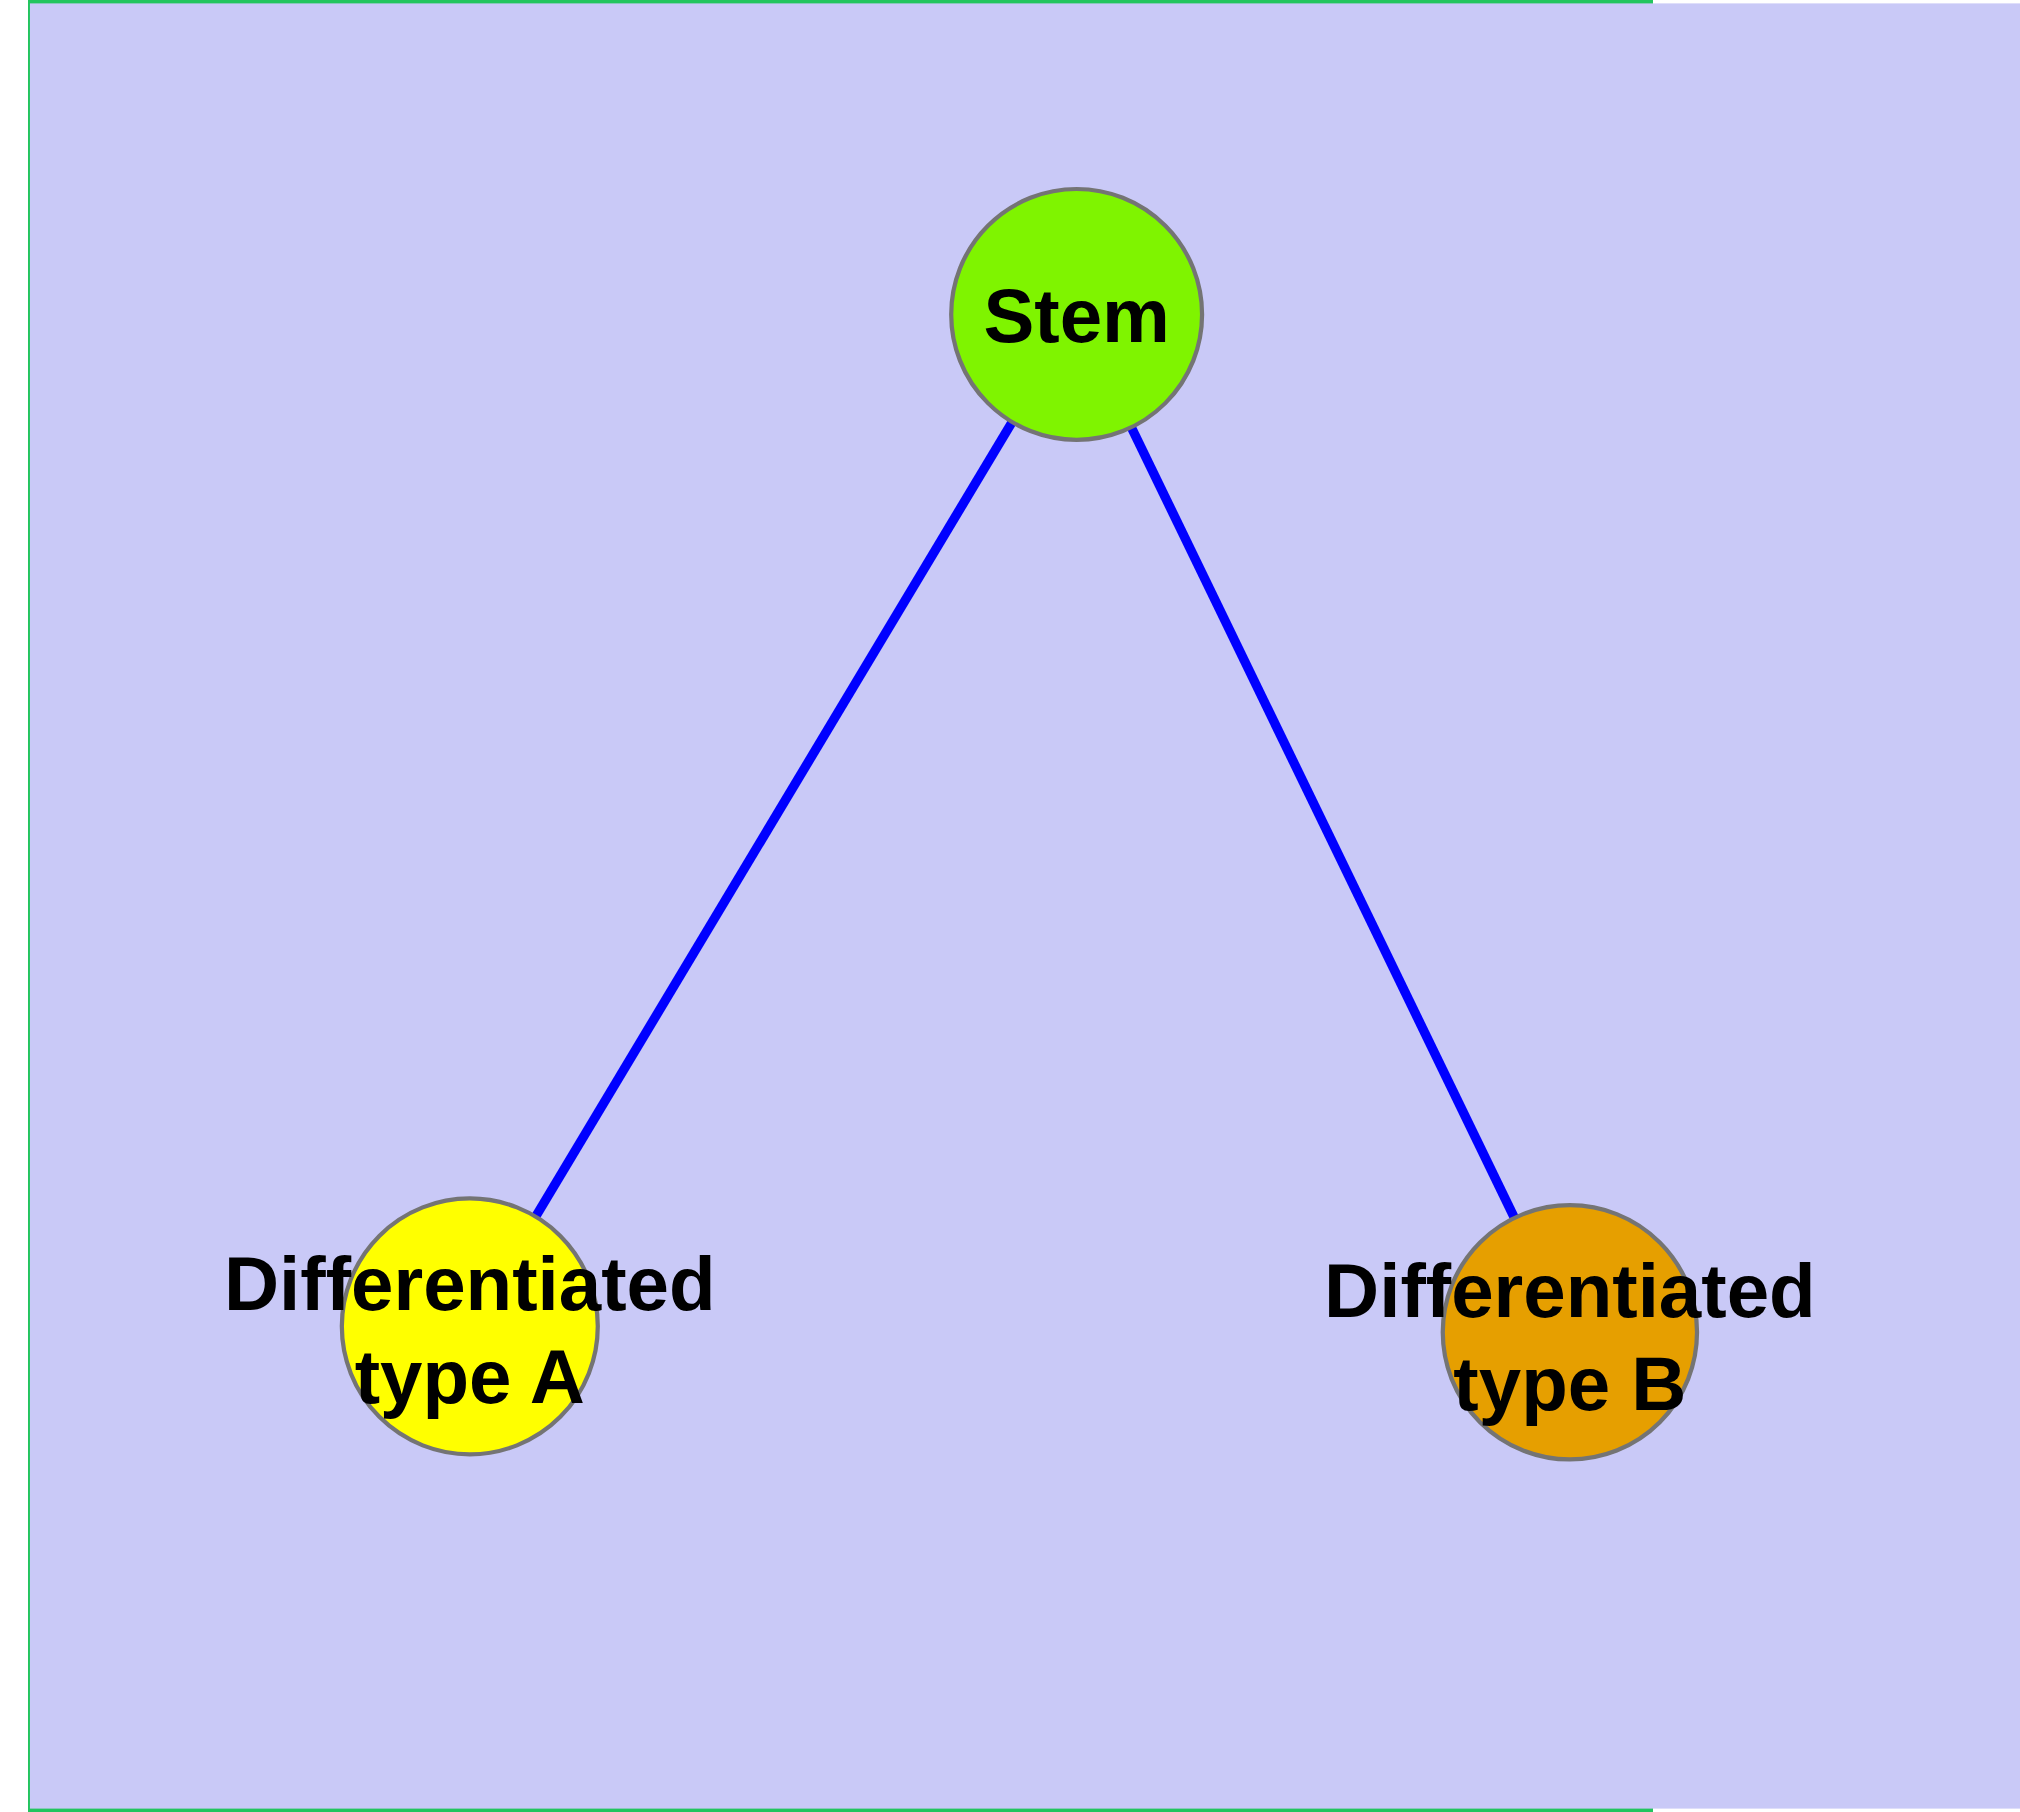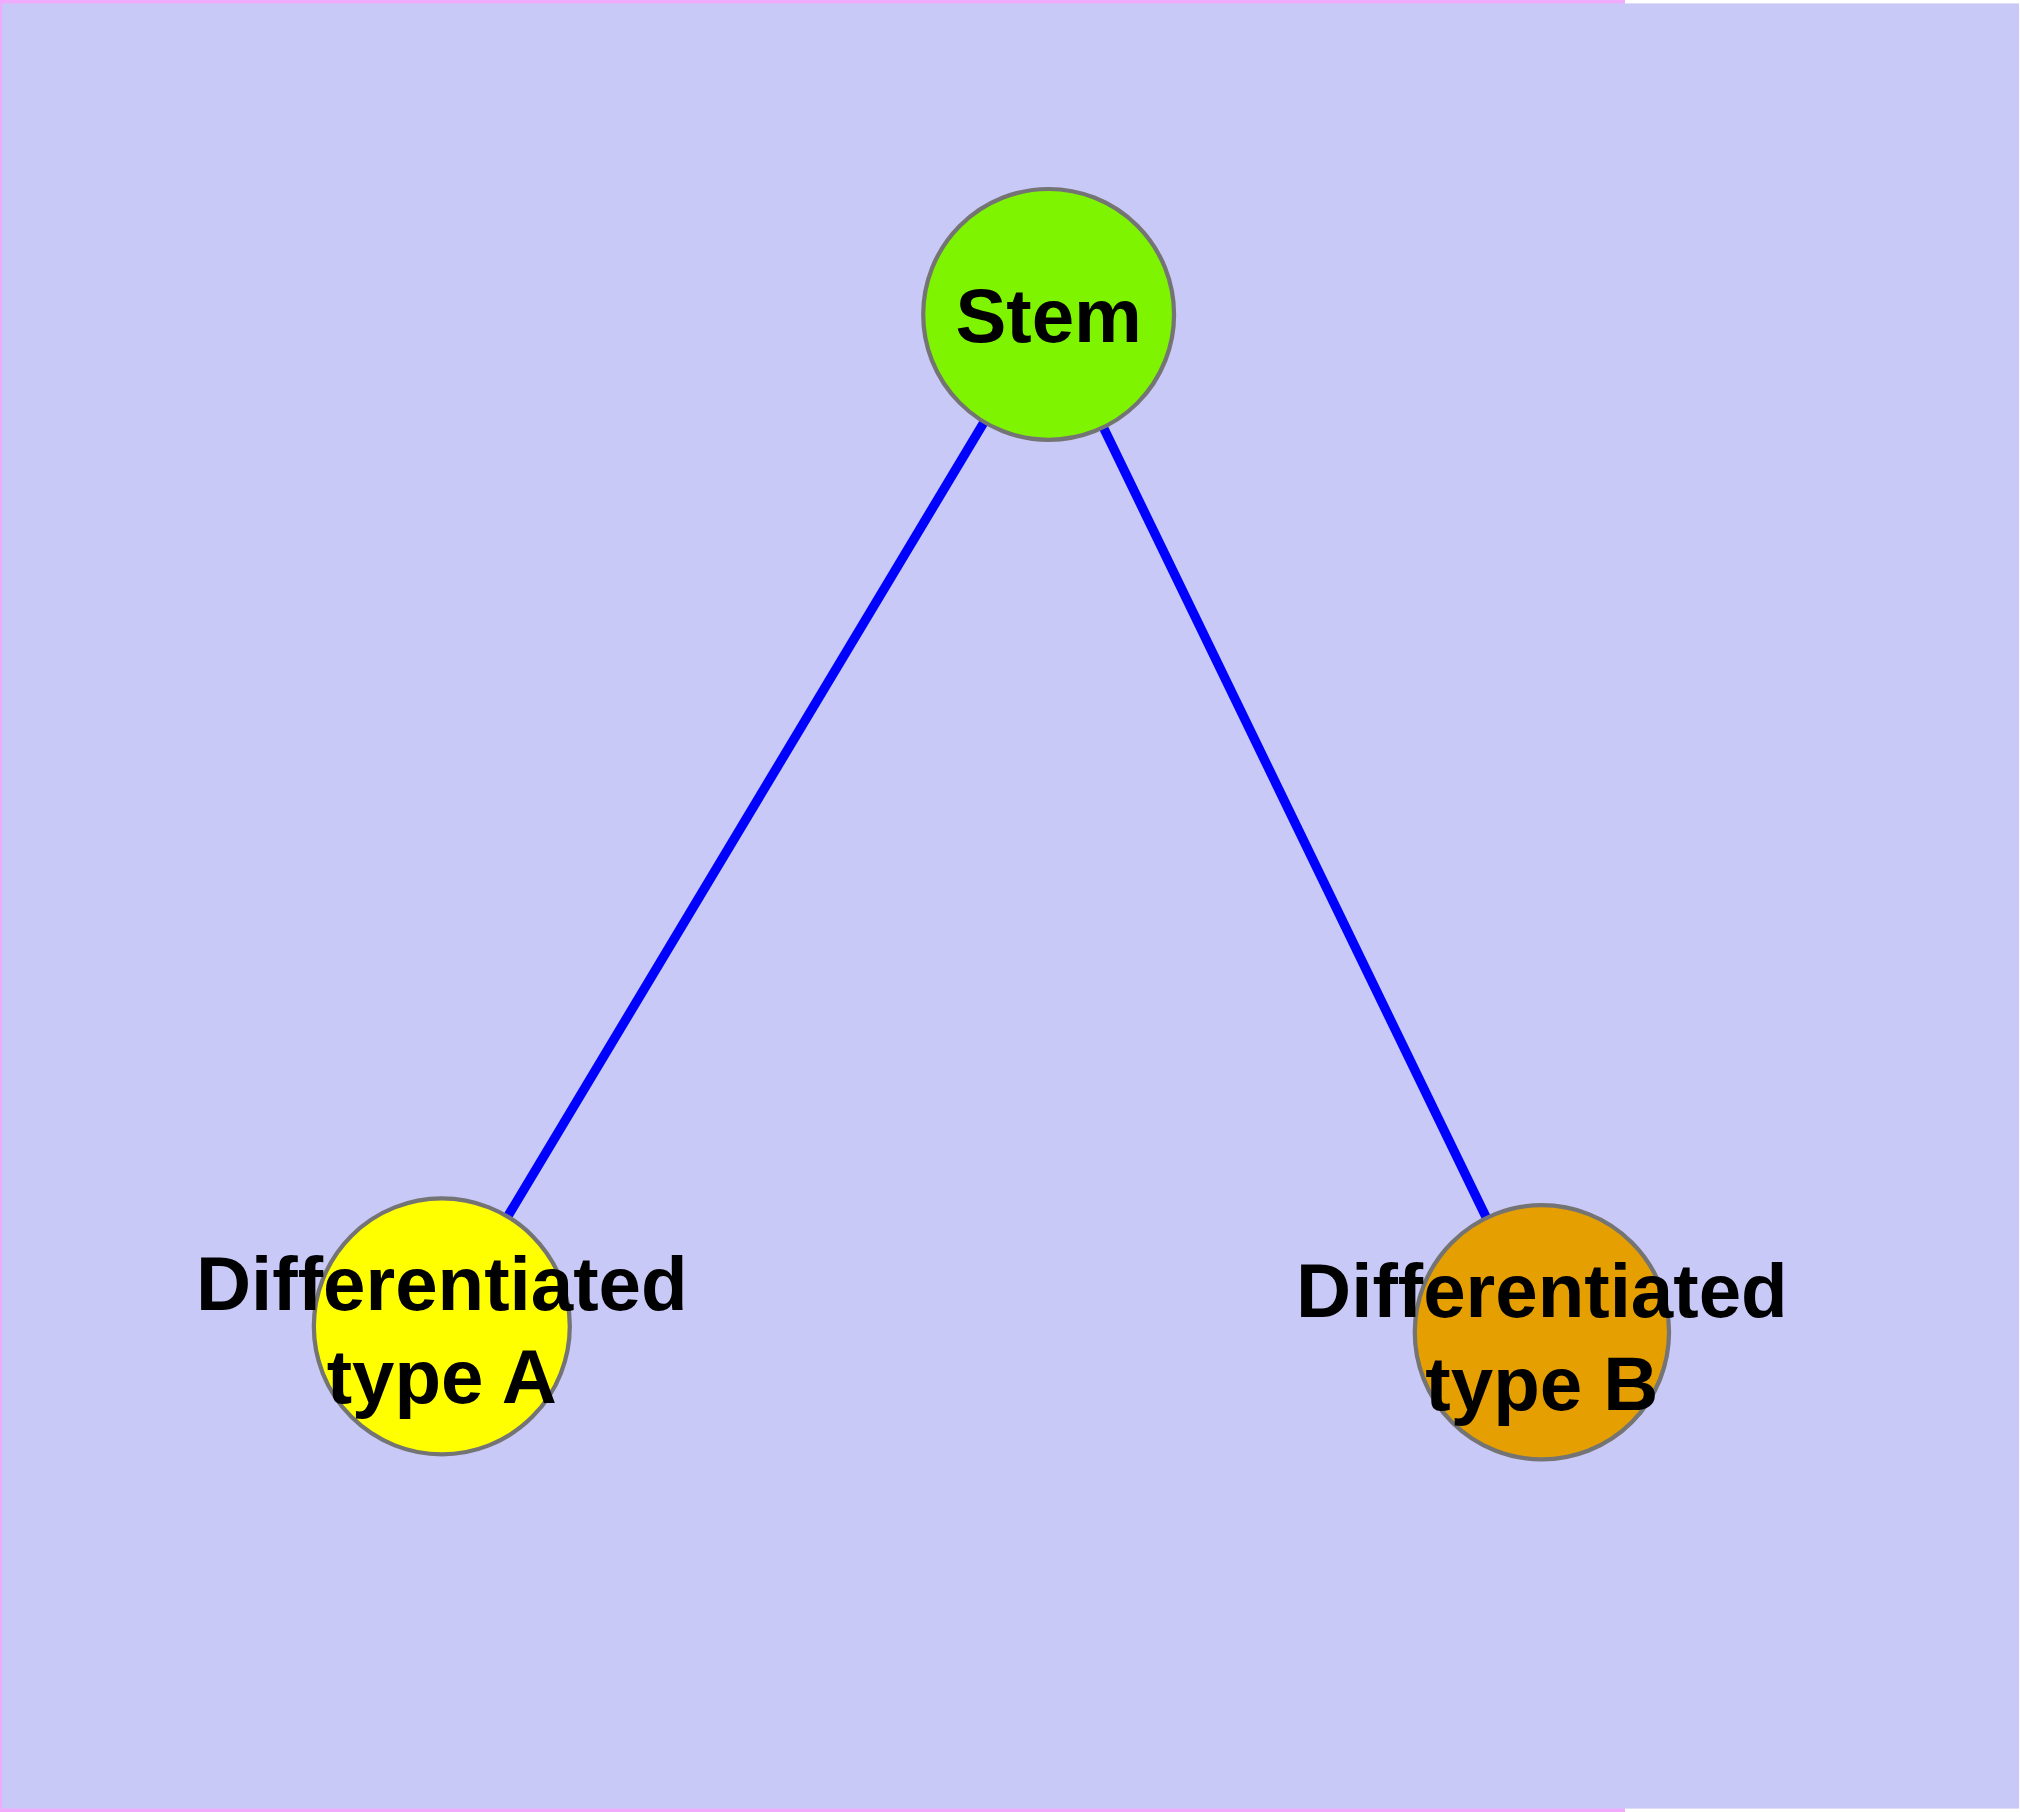--- a/index.html
+++ b/index.html
@@ -8,21 +8,22 @@
     background: #ffffff;
     width: 2021px;
     height: 1812px;
     overflow: hidden;
     font-family: "Liberation Sans", sans-serif;
   }
   .stage {
     position: relative;
     width: 1625px;
     height: 1812px;
-    background: #f0abfc;
+    background: #22c55e;
+    margin-left: 28px;
   }
   .stage svg {
     display: block;
     width: 2021px;
     height: 1812px;
   }
   .edge {
     fill: none;
     stroke-width: 11;
     stroke-linecap: butt;

